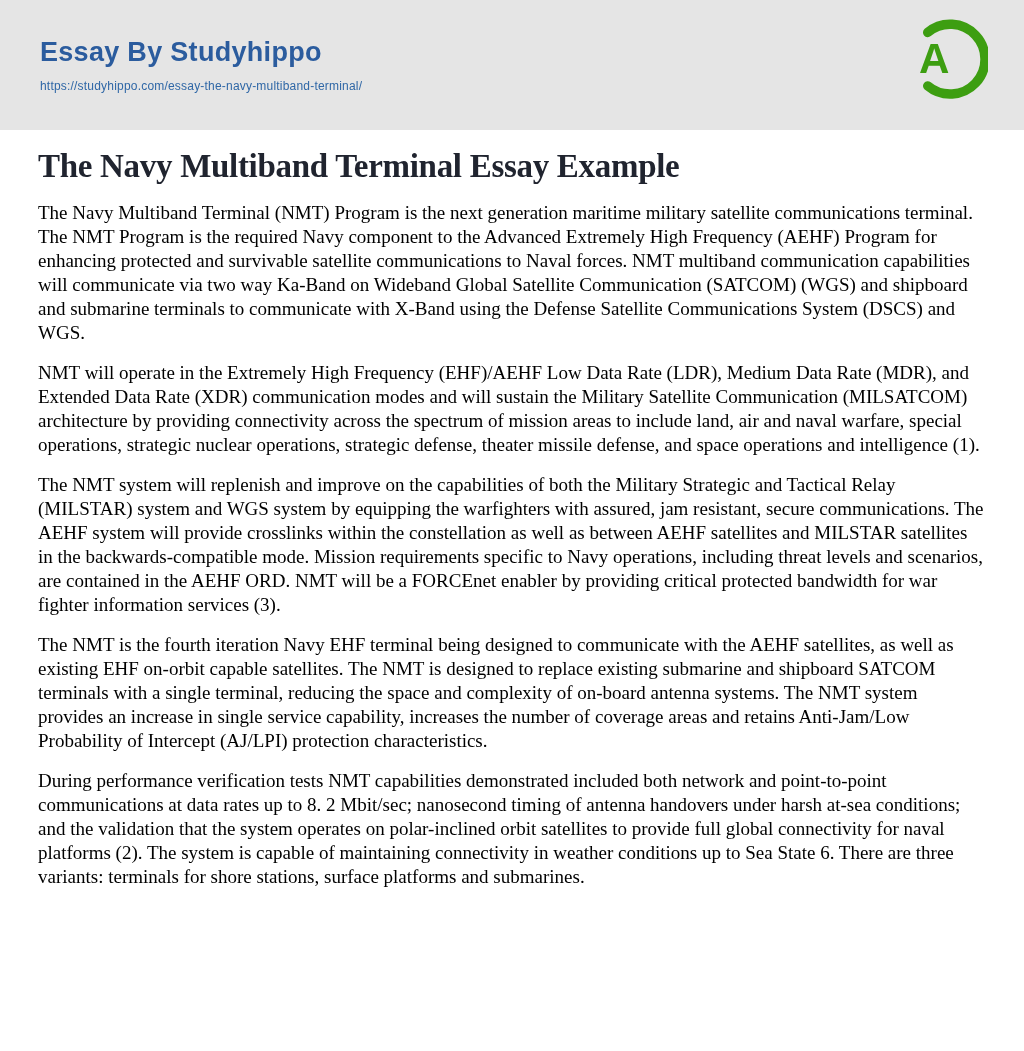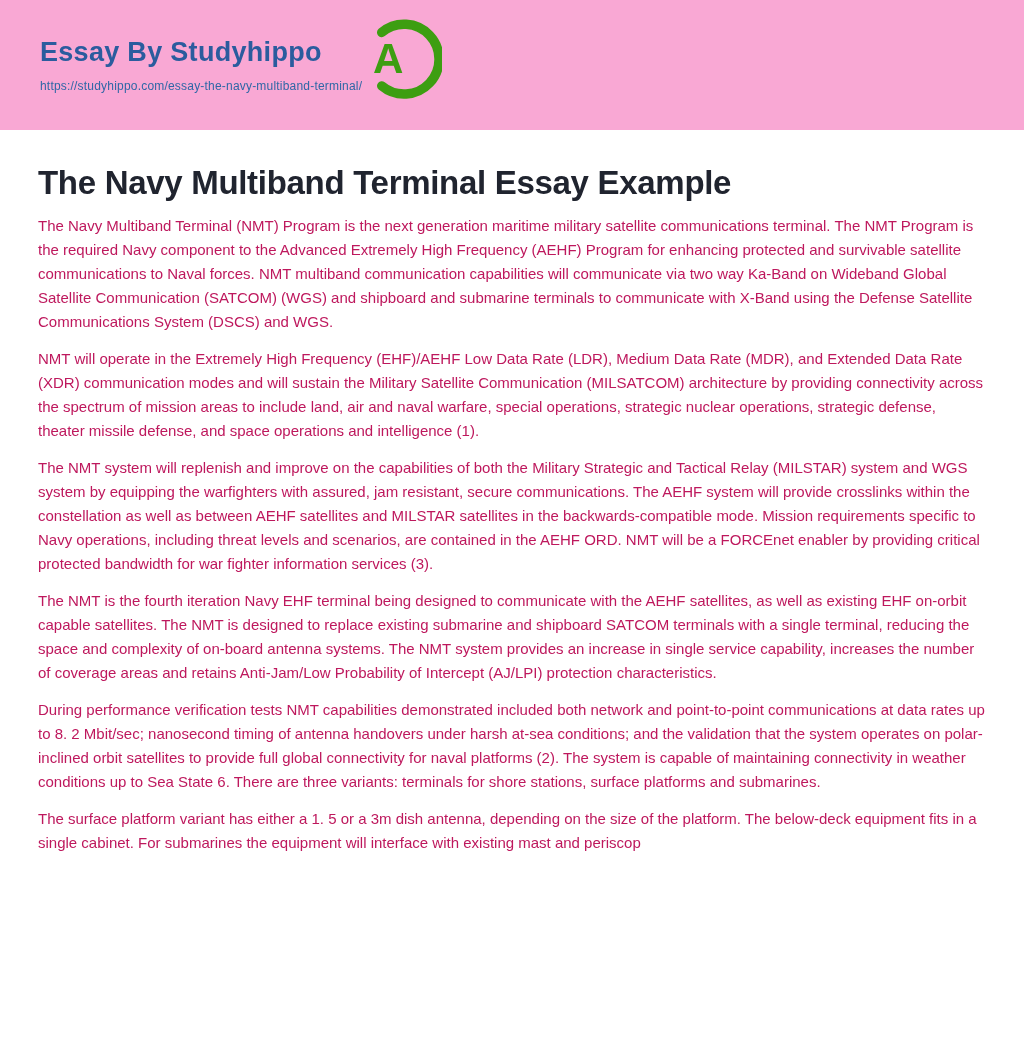--- a/index.html
+++ b/index.html
@@ -4,55 +4,56 @@
 <style>
   * { margin: 0; padding: 0; box-sizing: border-box; }
   html, body { width: 1024px; }
   body {
     height: 1051px;
     background: #ffffff;
     font-family: "Liberation Sans", sans-serif;
     overflow: hidden;
   }
   .header {
-    background: #f9a8d4;
+    background: #e5e5e5;
     height: 130px;
     display: flex;
+    justify-content: space-between;
     align-items: center;
     padding: 0 36px 0 40px;
   }
   .header-text { display: flex; flex-direction: column; }
   .site-title {
     color: #2b5c9e;
     font-size: 27px;
     font-weight: bold;
     letter-spacing: 0.3px;
     margin-bottom: 11px;
   }
   .page-url {
     color: #2f67a6;
     font-size: 12px;
     text-decoration: none;
     letter-spacing: 0.2px;
   }
   .logo { width: 80px; height: 102px; flex: 0 0 auto; }
   .logo svg { display: block; width: 100%; height: 100%; }
-  main { padding: 28px 38px 0 38px; }
+  main { padding: 12px 38px 0 38px; font-family: Liberation Serif, serif; }
   .essay-title {
     font-size: 33px;
     font-weight: bold;
     color: #20242f;
     letter-spacing: -0.3px;
     margin: 6px 0 12px 0;
   }
   .essay-body p {
-    font-size: 15px;
+    font-size: 19px;
     line-height: 24px;
-    color: #be185d;
-    margin: 0 0 13px 0;
+    color: #000000;
+    margin: 16px 0 13px 0;
     max-width: 948px;
   }
 </style>
 </head>
 <body>
 
 <header class="header">
   <div class="header-text">
     <div class="site-title">Essay By Studyhippo</div>
     <a class="page-url" href="#">https://studyhippo.com/essay-the-navy-multiband-terminal/</a>
@@ -72,15 +73,14 @@
       <p>The Navy Multiband Terminal (NMT) Program is the next generation maritime military satellite communications terminal. The NMT Program is the required Navy component to the Advanced Extremely High Frequency (AEHF) Program for enhancing protected and survivable satellite communications to Naval forces. NMT multiband communication capabilities will communicate via two way Ka-Band on Wideband Global Satellite Communication (SATCOM) (WGS) and shipboard and submarine terminals to communicate with X-Band using the Defense Satellite Communications System (DSCS) and WGS.</p>
 
       <p>NMT will operate in the Extremely High Frequency (EHF)/AEHF Low Data Rate (LDR), Medium Data Rate (MDR), and Extended Data Rate (XDR) communication modes and will sustain the Military Satellite Communication (MILSATCOM) architecture by providing connectivity across the spectrum of mission areas to include land, air and naval warfare, special operations, strategic nuclear operations, strategic defense, theater missile defense, and space operations and intelligence (1).</p>
 
       <p>The NMT system will replenish and improve on the capabilities of both the Military Strategic and Tactical Relay (MILSTAR) system and WGS system by equipping the warfighters with assured, jam resistant, secure communications. The AEHF system will provide crosslinks within the constellation as well as between AEHF satellites and MILSTAR satellites in the backwards-compatible mode. Mission requirements specific to Navy operations, including threat levels and scenarios, are contained in the AEHF ORD. NMT will be a FORCEnet enabler by providing critical protected bandwidth for war fighter information services (3).</p>
 
       <p>The NMT is the fourth iteration Navy EHF terminal being designed to communicate with the AEHF satellites, as well as existing EHF on-orbit capable satellites. The NMT is designed to replace existing submarine and shipboard SATCOM terminals with a single terminal, reducing the space and complexity of on-board antenna systems. The NMT system provides an increase in single service capability, increases the number of coverage areas and retains Anti-Jam/Low Probability of Intercept (AJ/LPI) protection characteristics.</p>
 
       <p>During performance verification tests NMT capabilities demonstrated included both network and point-to-point communications at data rates up to 8. 2 Mbit/sec; nanosecond timing of antenna handovers under harsh at-sea conditions; and the validation that the system operates on polar-inclined orbit satellites to provide full global connectivity for naval platforms (2). The system is capable of maintaining connectivity in weather conditions up to Sea State 6. There are three variants: terminals for shore stations, surface platforms and submarines.</p>
 
-      <p>The surface platform variant has either a 1. 5 or a 3m dish antenna, depending on the size of the platform. The below-deck equipment fits in a single cabinet. For submarines the equipment will interface with existing mast and periscop</p>
     </div>
 </main>
 
 </body></html>

